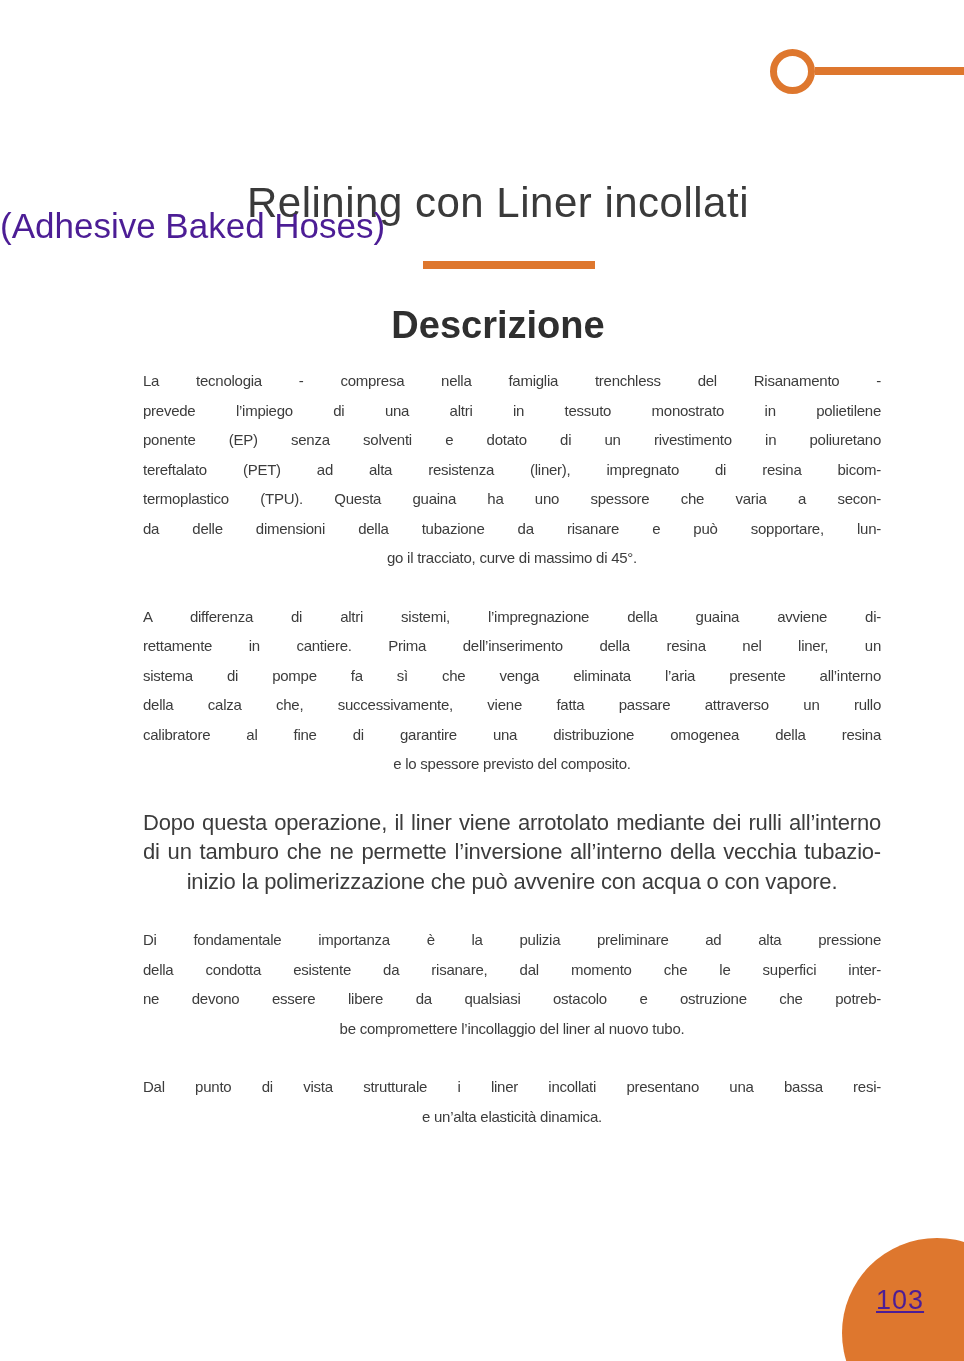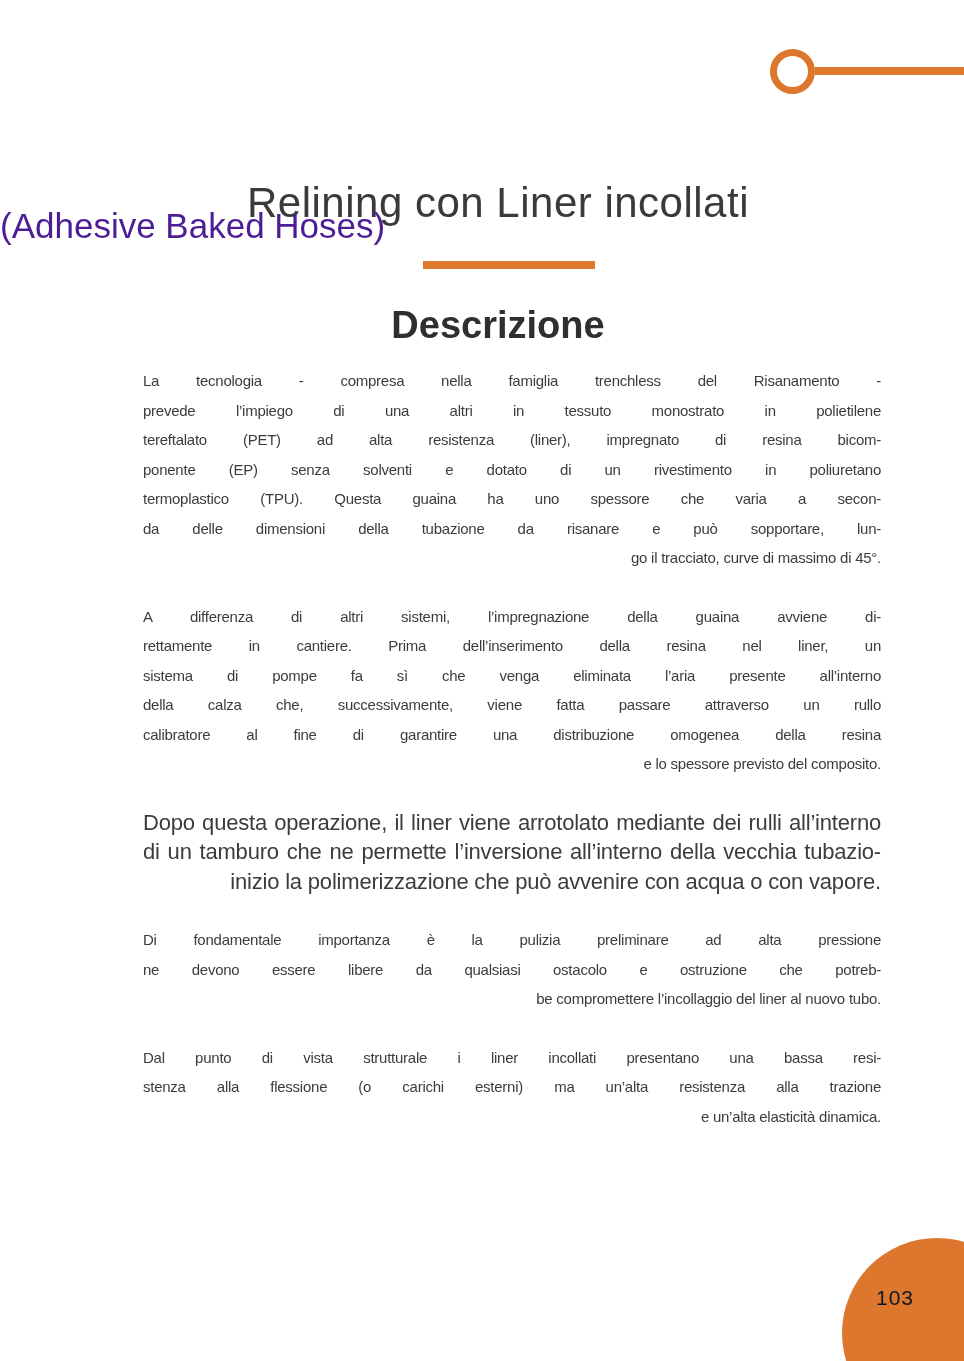--- a/index.html
+++ b/index.html
@@ -59,32 +59,32 @@
   }
   .para{
     font-size:15px; line-height:29.5px; letter-spacing:-0.25px;
     margin:0 0 29px 0;
     font-weight:400;
   }
   .para.tight{
     font-size:22px; letter-spacing:-0.2px;
   }
   .jline{ text-align:justify; text-align-last:justify; }
-  .lline{ text-align:right; }
+  .lline{ text-align:center; }
 
   .page-badge{
     position:absolute; left:842px; top:1238px;
     width:190px; height:190px;
     border-radius:50%;
     background:var(--accent);
   }
   .page-number{
     position:absolute; left:34px; top:49px;
-    font-size:21px; font-weight:400; letter-spacing:1px;
-    color:#0f172a; line-height:1;
+    font-size:27px; font-weight:400; letter-spacing:1px;
+    color:#4c1d95; line-height:1;text-decoration:underline;
   }
 </style>
 </head>
 <body>
 
 <div class="page">
 
   <span class="ring"></span>
   <span class="topline"></span>
 
@@ -92,22 +92,22 @@
   <h2 class="subtitle">(Adhesive Baked Hoses)</h2>
   <div class="divider"></div>
 
   <h3 class="section-heading">Descrizione</h3>
 
   <div class="body-text">
 
     <div class="para">
       <div class="jline">La tecnologia - compresa nella famiglia trenchless del Risanamento -</div>
       <div class="jline">prevede l’impiego di una altri in tessuto monostrato in polietilene</div>
+      <div class="jline">ponente (EP) senza solventi e dotato di un rivestimento in poliuretano</div>
       <div class="jline">tereftalato (PET) ad alta resistenza (liner), impregnato di resina bicom-</div>
-      <div class="jline">ponente (EP) senza solventi e dotato di un rivestimento in poliuretano</div>
       <div class="jline">termoplastico (TPU). Questa guaina ha uno spessore che varia a secon-</div>
       <div class="jline">da delle dimensioni della tubazione da risanare e può sopportare, lun-</div>
       <div class="lline">go il tracciato, curve di massimo di 45°.</div>
     </div>
 
     <div class="para">
       <div class="jline">A differenza di altri sistemi, l’impregnazione della guaina avviene di-</div>
       <div class="jline">rettamente in cantiere. Prima dell’inserimento della resina nel liner, un</div>
       <div class="jline">sistema di pompe fa sì che venga eliminata l’aria presente all’interno</div>
       <div class="jline">della calza che, successivamente, viene fatta passare attraverso un rullo</div>
@@ -116,27 +116,27 @@
     </div>
 
     <div class="para tight">
       <div class="jline">Dopo questa operazione, il liner viene arrotolato mediante dei rulli all’interno</div>
       <div class="jline">di un tamburo che ne permette l’inversione all’interno della vecchia tubazio-</div>
       <div class="lline">inizio la polimerizzazione che può avvenire con acqua o con vapore.</div>
     </div>
 
     <div class="para">
       <div class="jline">Di fondamentale importanza è la pulizia preliminare ad alta pressione</div>
+      <div class="jline">della condotta esistente da risanare, dal momento che le superfici inter-</div>
       <div class="jline">ne devono essere libere da qualsiasi ostacolo e ostruzione che potreb-</div>
       <div class="lline">be compromettere l’incollaggio del liner al nuovo tubo.</div>
     </div>
 
     <div class="para">
       <div class="jline">Dal punto di vista strutturale i liner incollati presentano una bassa resi-</div>
-      <div class="jline">stenza alla flessione (o carichi esterni) ma un’alta resistenza alla trazione</div>
       <div class="lline">e un’alta elasticità dinamica.</div>
     </div>
 
   </div>
 
   <div class="page-badge">
     <span class="page-number">103</span>
   </div>
 
 </div>

